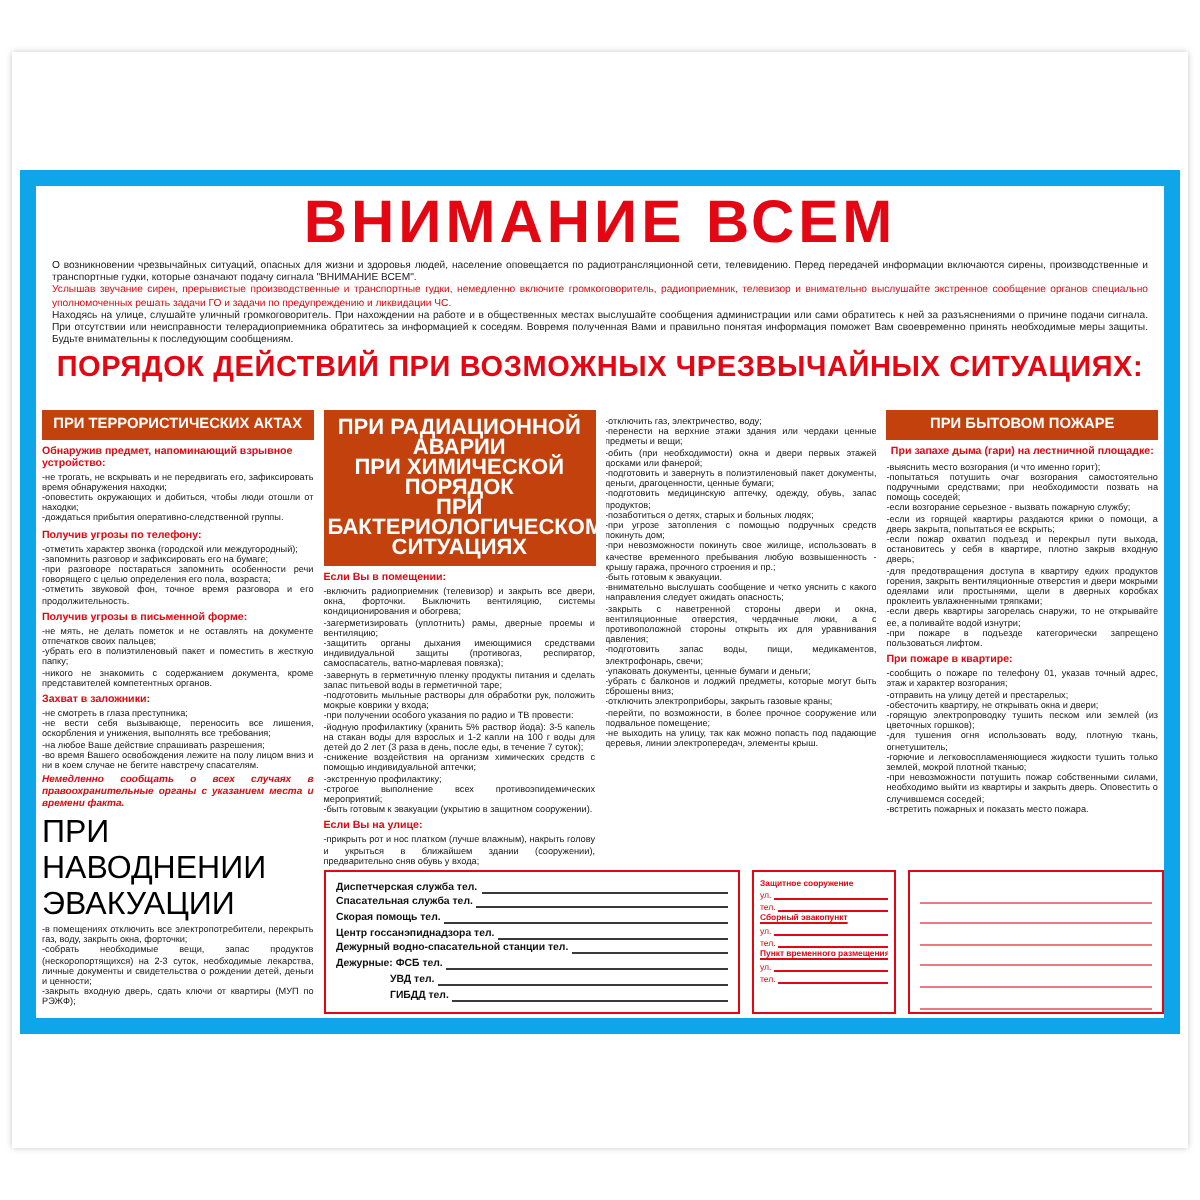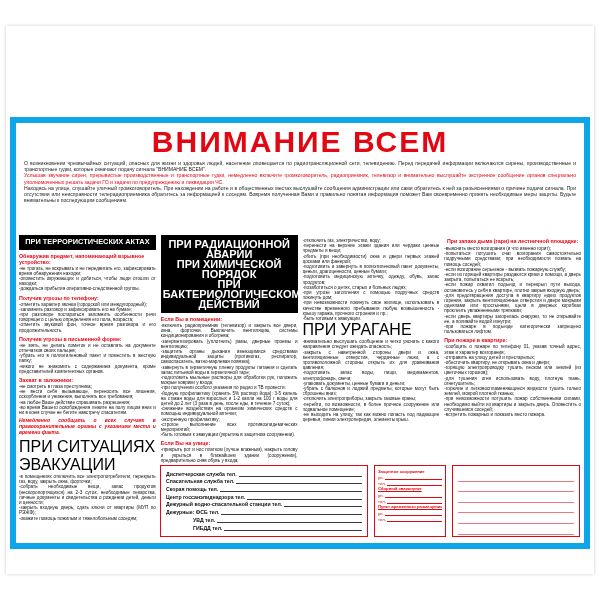--- a/index.html
+++ b/index.html
@@ -1,26 +1,26 @@
 <!DOCTYPE html>
 <html><head>
 <meta charset="utf-8">
 <style>
   html,body{margin:0;padding:0;}
   body{width:600px;height:600px;background:#ffffff;font-family:"Liberation Sans",sans-serif;position:relative;overflow:hidden;}
   .paper{position:absolute;left:6px;top:26px;width:588px;height:548px;background:#fff;box-shadow:0 0 3px rgba(0,0,0,.22);}
-  .poster{position:absolute;left:10px;top:85px;width:580px;height:432px;box-sizing:border-box;border:6px solid #0ea5e9;background:#fff;margin-top:32px;}
+  .poster{position:absolute;left:10px;top:85px;width:580px;height:432px;box-sizing:border-box;border:8px solid #0ea5e9;background:#fff;}
   .title{margin-top:2px;text-align:center;color:#e30613;font-weight:bold;font-size:30px;line-height:33px;letter-spacing:2px;}
   .intro{margin:2px 8px 0;text-align:justify;font-size:5.1px;line-height:6.2px;color:#1c1c1c;}
   .intro .redp{color:#e30613;}
   .subtitle{margin-top:3px;text-align:center;color:#e30613;font-weight:bold;font-size:14.5px;line-height:16px;letter-spacing:.3px;}
   .cols{position:absolute;left:3px;right:3px;top:112px;bottom:5px;display:flex;gap:5px;}
   .col{flex:1;overflow:hidden;}
   .col.short{height:228px;}
-  .hbox{background:#000000;color:#fff;font-weight:bold;text-align:center;font-size:7.4px;line-height:8.6px;padding:3px 2px;}
+  .hbox{background:#c2410c;color:#fff;font-weight:bold;text-align:center;font-size:7.4px;line-height:8.6px;padding:3px 2px;}
   .hbox.big{font-size:11px;line-height:10px;padding:4px 2px;}
   .blocks{margin-top:3px;}
   .heading{color:#e30613;font-weight:bold;font-size:5.3px;line-height:6px;margin:3px 0 1px;}
   .heading-center{color:#e30613;font-weight:bold;font-size:5.3px;line-height:6px;margin:3px 0 2px;text-align:center;}
   .item{color:#141414;font-size:4.6px;line-height:5.2px;text-align:justify;}
   .note{color:#e30613;font-weight:bold;font-style:italic;font-size:5px;line-height:5.9px;text-align:justify;margin:2.5px 0;}
   .bottom{position:absolute;left:144px;top:342px;width:420px;height:72px;display:flex;gap:6px;}
   .pbox{width:208px;box-sizing:border-box;border:1.2px solid #e30613;padding:3px 5px 2px;background:#fff;}
   .prow{display:flex;align-items:flex-end;height:7.7px;}
   .prow.indent{padding-left:27px;}
@@ -38,20 +38,21 @@
 
 <div class="paper"></div>
 
 <div class="poster">
   <div class="title">ВНИМАНИЕ ВСЕМ</div>
   <div class="intro">
     <div>О возникновении чрезвычайных ситуаций, опасных для жизни и здоровья людей, население оповещается по радиотрансляционной сети, телевидению. Перед передачей информации включаются сирены, производственные и транспортные гудки, которые означают подачу сигнала "ВНИМАНИЕ ВСЕМ".</div>
     <div class="redp">Услышав звучание сирен, прерывистые производственные и транспортные гудки, немедленно включите громкоговоритель, радиоприемник, телевизор и внимательно выслушайте экстренное сообщение органов специально уполномоченных решать задачи ГО и задачи по предупреждению и ликвидации ЧС.</div>
     <div>Находясь на улице, слушайте уличный громкоговоритель. При нахождении на работе и в общественных местах выслушайте сообщения администрации или сами обратитесь к ней за разъяснениями о причине подачи сигнала. При отсутствии или неисправности телерадиоприемника обратитесь за информацией к соседям. Вовремя полученная Вами и правильно понятая информация поможет Вам своевременно принять необходимые меры защиты. Будьте внимательны к последующим сообщениям.</div>
   </div>
+  <div class="subtitle">ПОРЯДОК ДЕЙСТВИЙ ПРИ ВОЗМОЖНЫХ ЧРЕЗВЫЧАЙНЫХ СИТУАЦИЯХ:</div>
 
   <div class="cols">
     <div class="col">
       <div class="hbox">
 
       <div>ПРИ ТЕРРОРИСТИЧЕСКИХ АКТАХ</div>
         </div>
       <div class="blocks">
 
       <div class="heading">Обнаружив предмет, напоминающий взрывное устройство:</div>
@@ -66,34 +67,34 @@
           <div class="heading">Получив угрозы в письменной форме:</div>
           <div class="item">-не мять, не делать пометок и не оставлять на документе отпечатков своих пальцев;</div>
           <div class="item">-убрать его в полиэтиленовый пакет и поместить в жесткую папку;</div>
           <div class="item">-никого не знакомить с содержанием документа, кроме представителей компетентных органов.</div>
           <div class="heading">Захват в заложники:</div>
           <div class="item">-не смотреть в глаза преступника;</div>
           <div class="item">-не вести себя вызывающе, переносить все лишения, оскорбления и унижения, выполнять все требования;</div>
           <div class="item">-на любое Ваше действие спрашивать разрешения;</div>
           <div class="item">-во время Вашего освобождения лежите на полу лицом вниз и ни в коем случае не бегите навстречу спасателям.</div>
           <div class="note">Немедленно сообщать о всех случаях в правоохранительные органы с указанием места и времени факта.</div>
-          <div class="header2">ПРИ СИТУАЦИЯХ ЭВАКУАЦИИ</div>
+          <div class="header2">ПРИ НАВОДНЕНИИ ЭВАКУАЦИИ</div>
           <div class="item">-в помещениях отключить все электропотребители, перекрыть газ, воду, закрыть окна, форточки;</div>
           <div class="item">-собрать необходимые вещи, запас продуктов (нескоропортящихся) на 2-3 суток, необходимые лекарства, личные документы и свидетельства о рождении детей, деньги и ценности;</div>
           <div class="item">-закрыть входную дверь, сдать ключи от квартиры (МУП по РЭЖФ);</div>
           <div class="item">-окажите помощь пожилым и тяжелобольным соседям;</div>
         </div>
     </div>
     <div class="col short">
       <div class="hbox big">
 
       <div>ПРИ РАДИАЦИОННОЙ АВАРИИ</div>
           <div>ПРИ ХИМИЧЕСКОЙ ПОРЯДОК</div>
           <div>ПРИ БАКТЕРИОЛОГИЧЕСКОМ</div>
-          <div>ДЕЙСТВИЙ</div>
+          <div>СИТУАЦИЯХ</div>
         </div>
       <div class="blocks">
 
       <div class="heading">Если Вы в помещении:</div>
           <div class="item">-включить радиоприемник (телевизор) и закрыть все двери, окна, форточки. Выключить вентиляцию, системы кондиционирования и обогрева;</div>
           <div class="item">-загерметизировать (уплотнить) рамы, дверные проемы и вентиляцию;</div>
           <div class="item">-защитить органы дыхания имеющимися средствами индивидуальной защиты (противогаз, респиратор, самоспасатель, ватно-марлевая повязка);</div>
           <div class="item">-завернуть в герметичную пленку продукты питания и сделать запас питьевой воды в герметичной таре;</div>
           <div class="item">-подготовить мыльные растворы для обработки рук, положить мокрые коврики у входа;</div>
           <div class="item">-при получении особого указания по радио и ТВ провести:</div>
@@ -113,32 +114,35 @@
 
       <div class="item">-отключить газ, электричество, воду;</div>
           <div class="item">-перенести на верхние этажи здания или чердаки ценные предметы и вещи;</div>
           <div class="item">-обить (при необходимости) окна и двери первых этажей досками или фанерой;</div>
           <div class="item">-подготовить и завернуть в полиэтиленовый пакет документы, деньги, драгоценности, ценные бумаги;</div>
           <div class="item">-подготовить медицинскую аптечку, одежду, обувь, запас продуктов;</div>
           <div class="item">-позаботиться о детях, старых и больных людях;</div>
           <div class="item">-при угрозе затопления с помощью подручных средств покинуть дом;</div>
           <div class="item">-при невозможности покинуть свое жилище, использовать в качестве временного пребывания любую возвышенность - крышу гаража, прочного строения и пр.;</div>
           <div class="item">-быть готовым к эвакуации.</div>
-          <div class="header2">ПРИ УРАГАНЕ</div>
           <div class="item">-внимательно выслушать сообщение и четко уяснить с какого направления следует ожидать опасность;</div>
           <div class="item">-закрыть с наветренной стороны двери и окна, вентиляционные отверстия, чердачные люки, а с противоположной стороны открыть их для уравнивания давления;</div>
           <div class="item">-подготовить запас воды, пищи, медикаментов, электрофонарь, свечи;</div>
           <div class="item">-упаковать документы, ценные бумаги и деньги;</div>
           <div class="item">-убрать с балконов и лоджий предметы, которые могут быть сброшены вниз;</div>
           <div class="item">-отключить электроприборы, закрыть газовые краны;</div>
           <div class="item">-перейти, по возможности, в более прочное сооружение или подвальное помещение;</div>
           <div class="item">-не выходить на улицу, так как можно попасть под падающие деревья, линии электропередач, элементы крыш.</div>
         </div>
     </div>
     <div class="col short">
+      <div class="hbox">
+
+      <div>ПРИ БЫТОВОМ ПОЖАРЕ</div>
+        </div>
       <div class="blocks">
 
       <div class="heading-center">При запахе дыма (гари) на лестничной площадке:</div>
           <div class="item">-выяснить место возгорания (и что именно горит);</div>
           <div class="item">-попытаться потушить очаг возгорания самостоятельно подручными средствами; при необходимости позвать на помощь соседей;</div>
           <div class="item">-если возгорание серьезное - вызвать пожарную службу;</div>
           <div class="item">-если из горящей квартиры раздаются крики о помощи, а дверь закрыта, попытаться ее вскрыть;</div>
           <div class="item">-если пожар охватил подъезд и перекрыл пути выхода, остановитесь у себя в квартире, плотно закрыв входную дверь;</div>
           <div class="item">-для предотвращения доступа в квартиру едких продуктов горения, закрыть вентиляционные отверстия и двери мокрыми одеялами или простынями, щели в дверных коробках проклеить увлажненными тряпками;</div>
           <div class="item">-если дверь квартиры загорелась снаружи, то не открывайте ее, а поливайте водой изнутри;</div>

